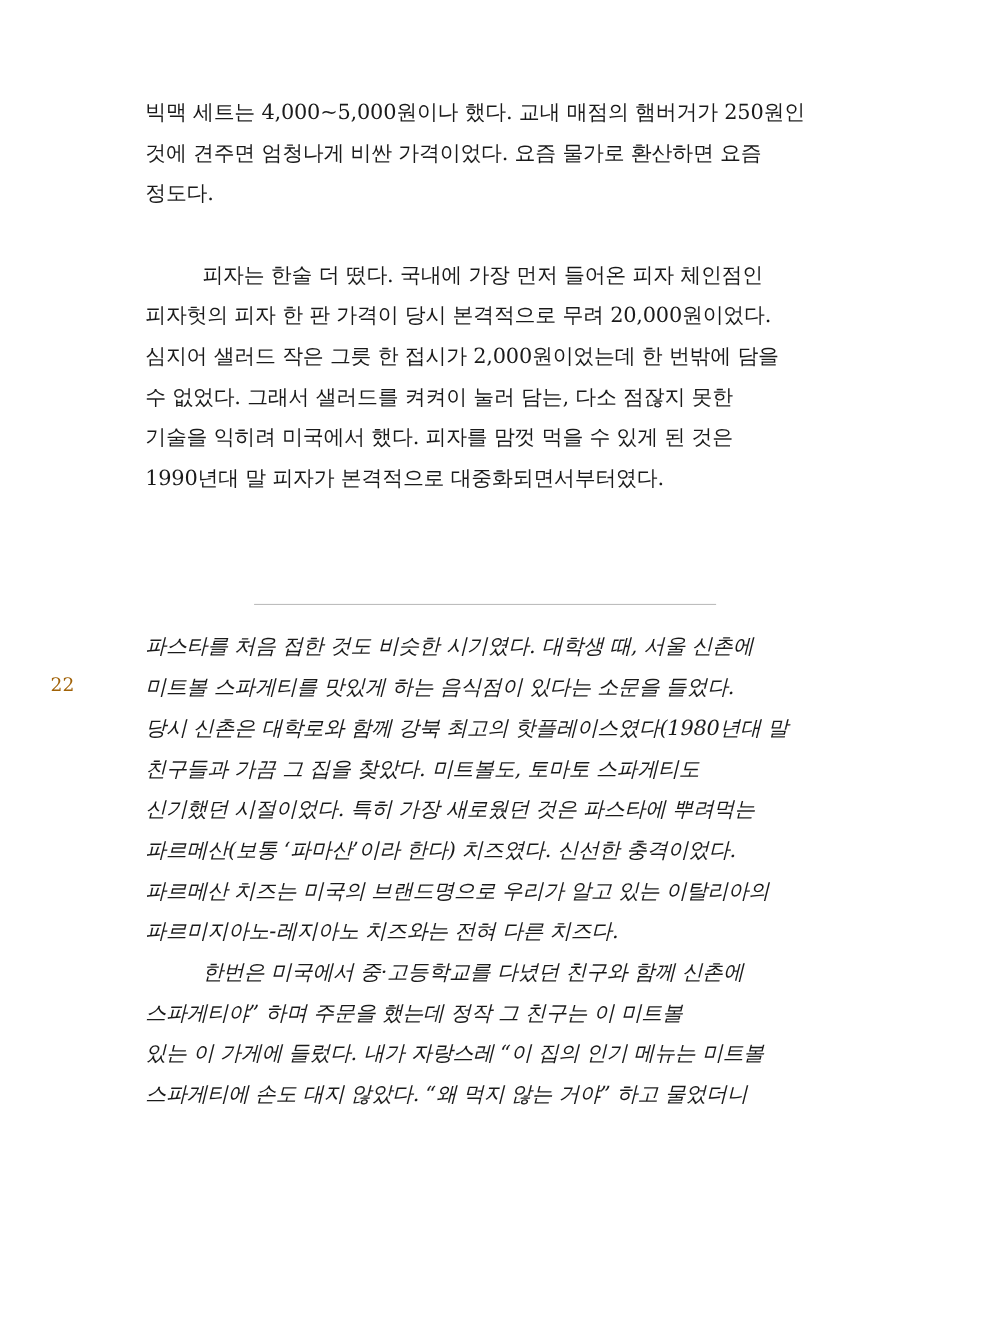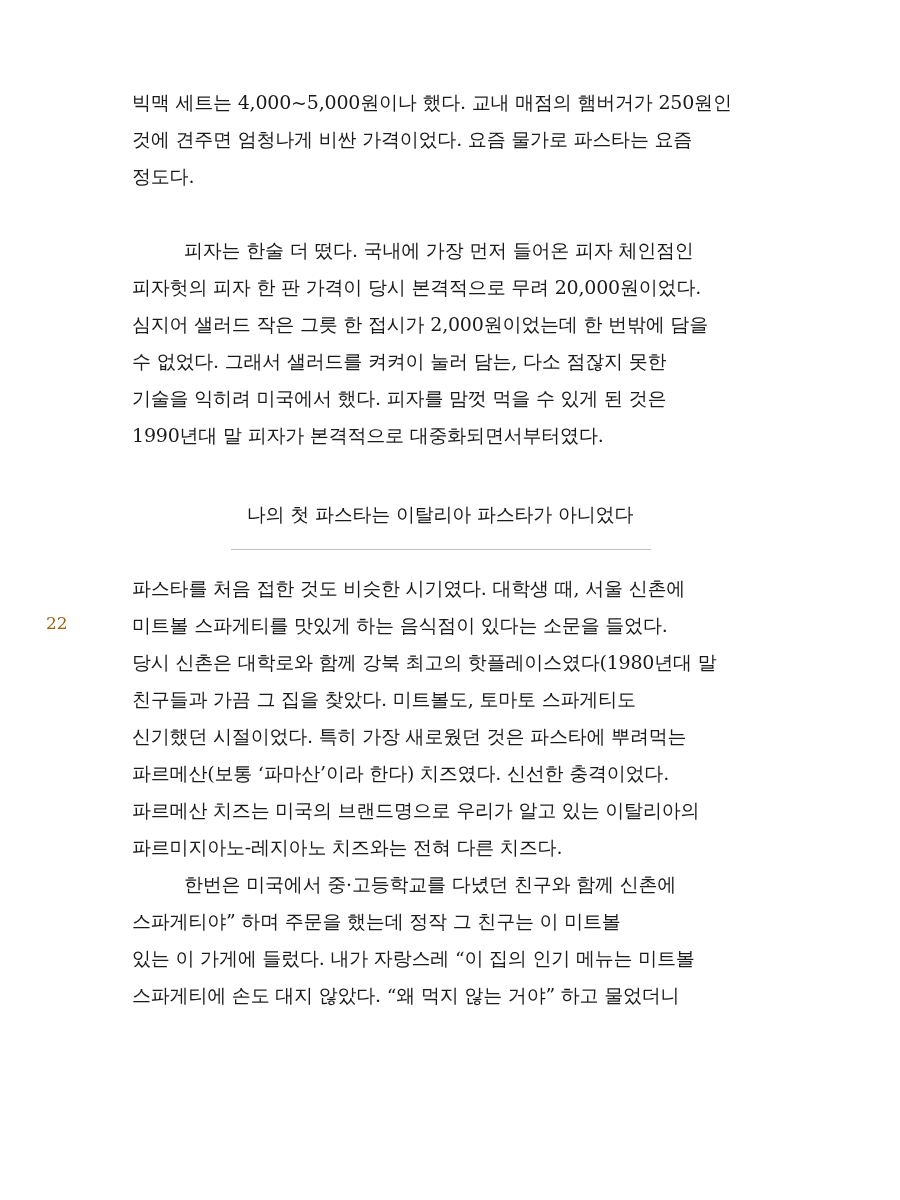--- a/index.html
+++ b/index.html
@@ -33,21 +33,21 @@
       line-height: 37px;
       font-size: 19px;
       white-space: nowrap;
       letter-spacing: -0.2px;
     }
     .indent {
       padding-left: 52px;
     }
     .block-top { top: 84px; }
     .block-mid { top: 232px; }
-    .block-bottom { top: 570px; }
+    .block-bottom { top: 570px; font-style: italic; }
     .section-heading {
       position: absolute;
       top: 498px;
       left: 0;
       width: 880px;
       text-align: center;
       font-size: 19px;
       line-height: 32px;
       letter-spacing: -0.2px;
     }
@@ -68,34 +68,33 @@
       color: #a16207;
     }
   </style>
 </head>
 <body>
 
 <div class="page">
 
   <div class="text-block block-top">
     <span class="line">빅맥 세트는 4,000~5,000원이나 했다. 교내 매점의 햄버거가 250원인</span>
-    <span class="line">것에 견주면 엄청나게 비싼 가격이었다. 요즘 물가로 파스타는 요즘</span>
+    <span class="line">것에 견주면 엄청나게 비싼 가격이었다. 요즘 물가로 환산하면 요즘</span>
     <span class="line">정도다.</span>
   </div>
 
   <div class="text-block block-mid">
     <span class="line indent">피자는 한술 더 떴다. 국내에 가장 먼저 들어온 피자 체인점인</span>
     <span class="line">피자헛의 피자 한 판 가격이 당시 본격적으로 무려 20,000원이었다.</span>
     <span class="line">심지어 샐러드 작은 그릇 한 접시가 2,000원이었는데 한 번밖에 담을</span>
     <span class="line">수 없었다. 그래서 샐러드를 켜켜이 눌러 담는, 다소 점잖지 못한</span>
     <span class="line">기술을 익히려 미국에서 했다. 피자를 맘껏 먹을 수 있게 된 것은</span>
     <span class="line">1990년대 말 피자가 본격적으로 대중화되면서부터였다.</span>
   </div>
 
-  <div class="section-heading">나의 첫 파스타는 이탈리아 파스타가 아니었다</div>
   <div class="divider"></div>
 
   <div class="page-number">22</div>
 
   <div class="text-block block-bottom">
     <span class="line">파스타를 처음 접한 것도 비슷한 시기였다. 대학생 때, 서울 신촌에</span>
     <span class="line">미트볼 스파게티를 맛있게 하는 음식점이 있다는 소문을 들었다.</span>
     <span class="line">당시 신촌은 대학로와 함께 강북 최고의 핫플레이스였다(1980년대 말</span>
     <span class="line">친구들과 가끔 그 집을 찾았다. 미트볼도, 토마토 스파게티도</span>
     <span class="line">신기했던 시절이었다. 특히 가장 새로웠던 것은 파스타에 뿌려먹는</span>

